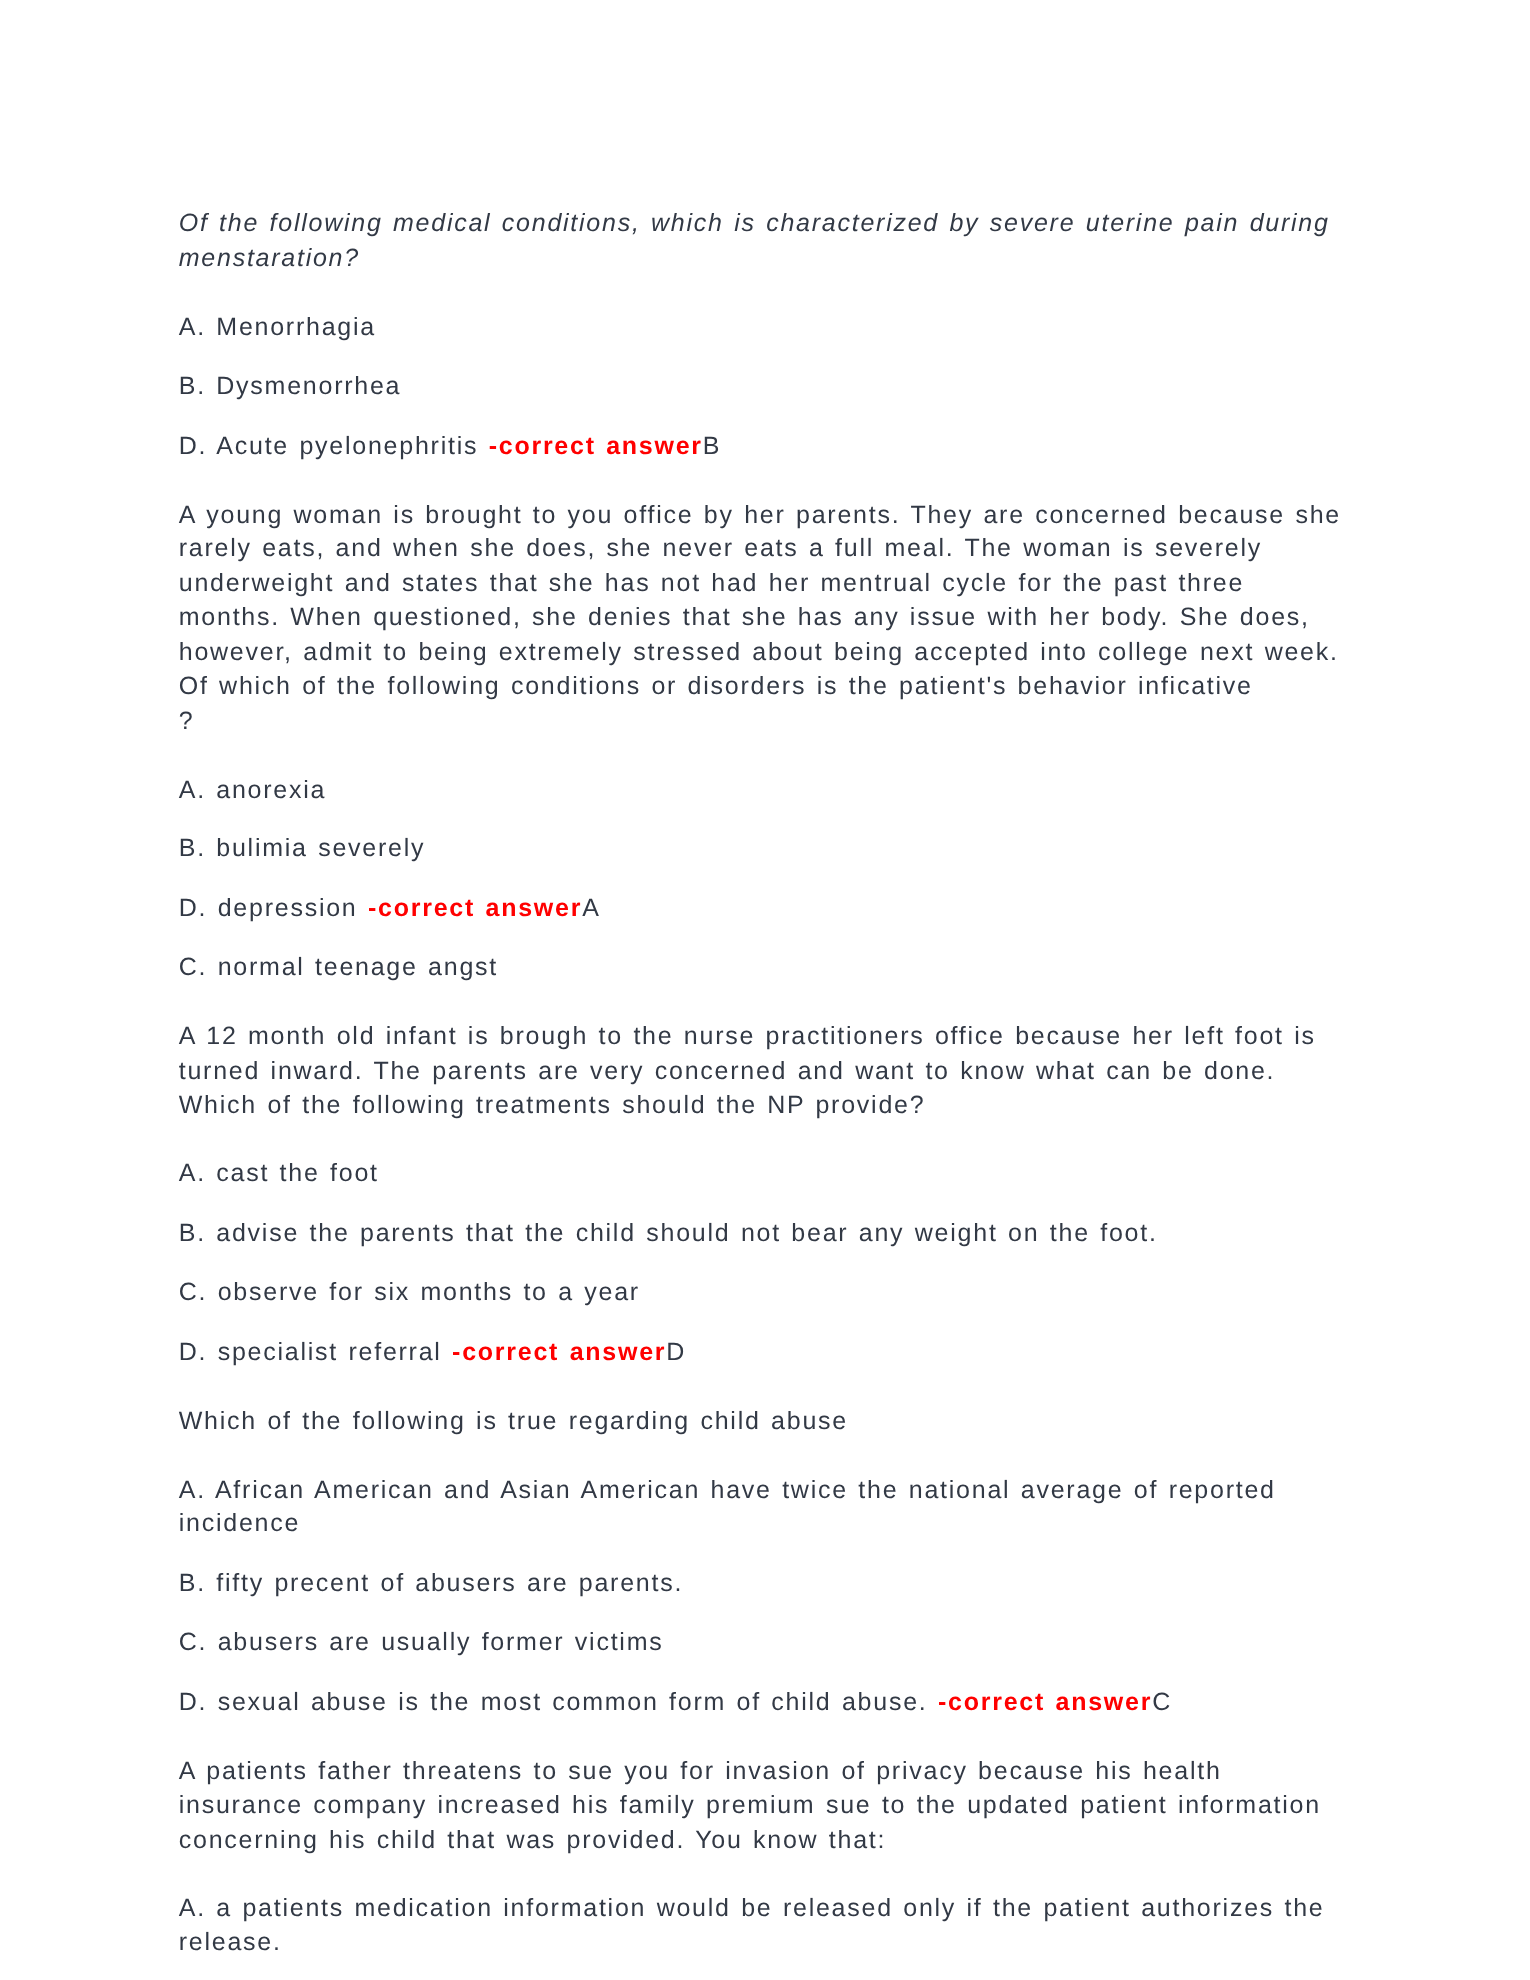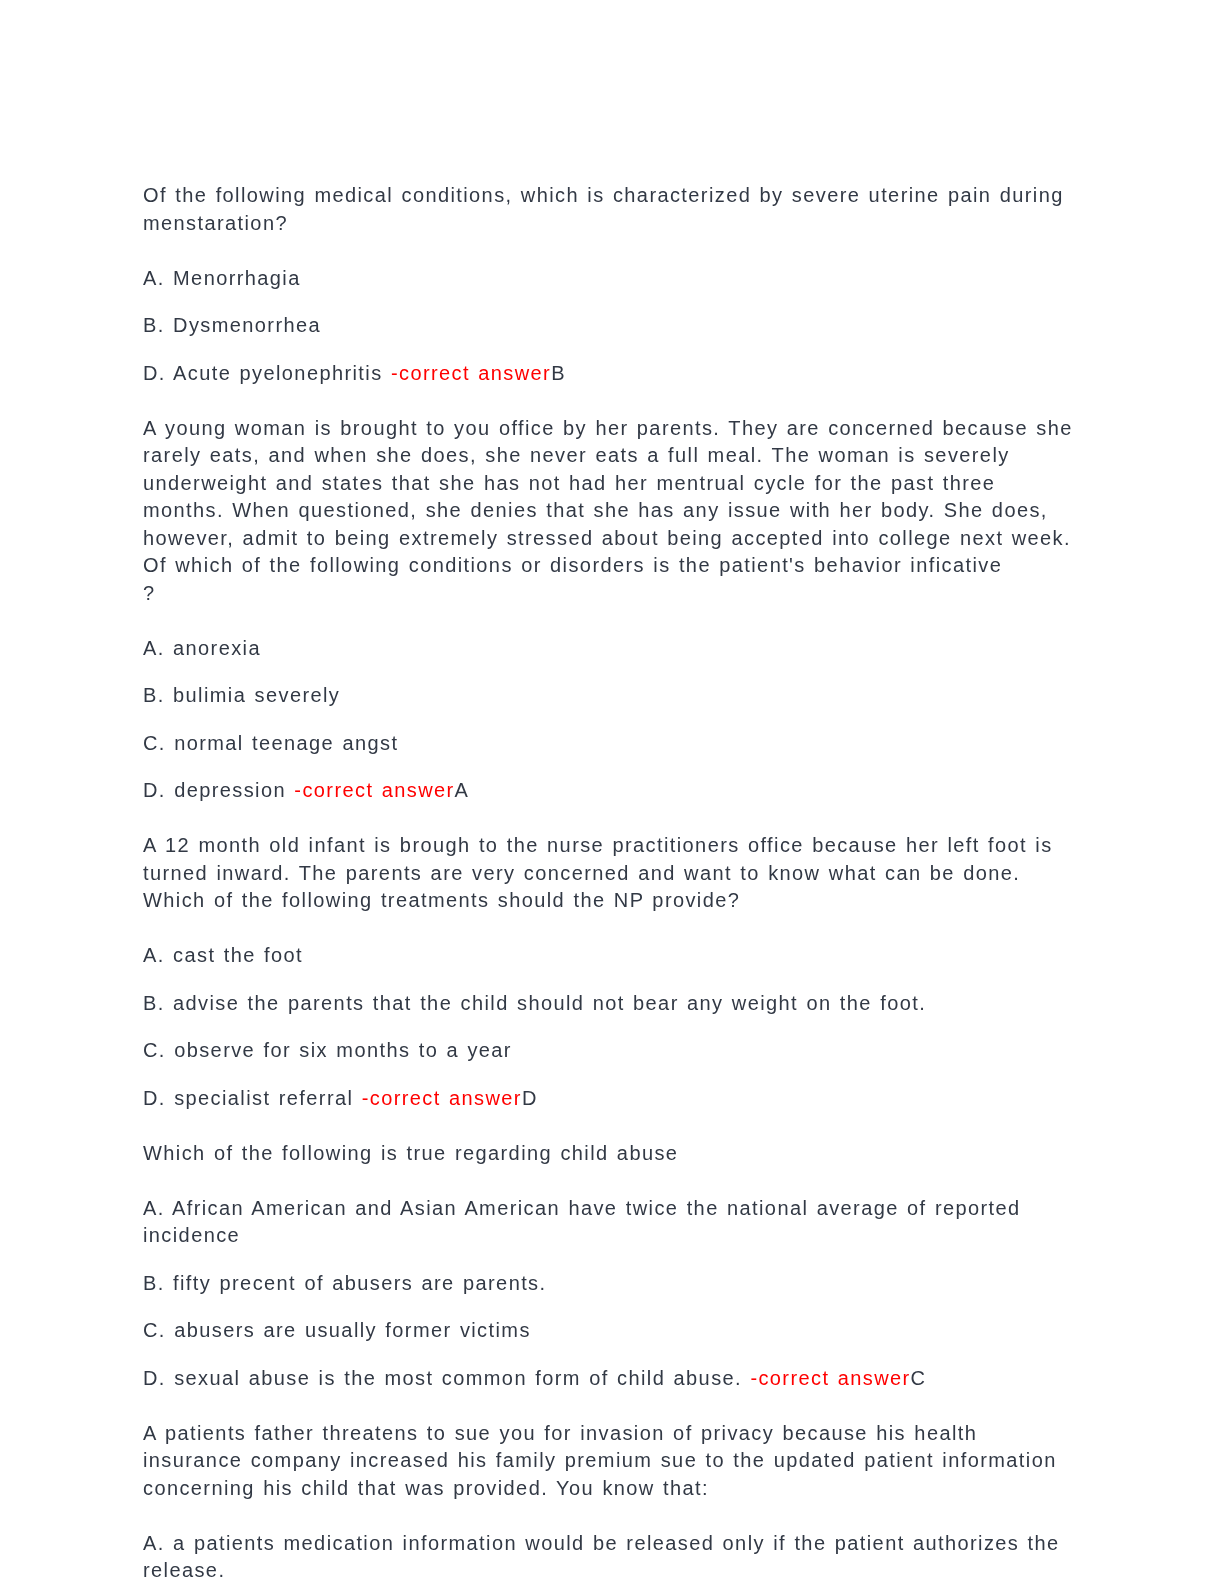--- a/index.html
+++ b/index.html
@@ -19,37 +19,37 @@
     line-height: 27.5px;
     letter-spacing: 1.4px;
     word-spacing: 1.4px;
     color: var(--text-color, #323945);
   }
   .questions { width: 940px; }
   .para {
     margin: 27.5px 0 0 0;
     white-space: pre-wrap;
   }
-  .para:first-child { margin-top: 16px; }
+  .para:first-child { margin-top: 0; font-style: italic; }
   .option-line { display: block; margin-top: 20px; }
   .correct-marker {
     color: var(--accent-color, #ff0000);
-    font-weight: 400;
+    font-weight: 700;
   }
 </style>
 </head>
 <body>
 
 <div class="page" style="--page-bg: #ffffff; --text-color: #323945; --accent-color: #ff0000;">
   <div class="questions" id="questions-root">
       <p class="para">Of the following medical conditions, which is characterized by severe uterine pain during menstaration?</p>
       <p class="para"><span class="option-line"><span>A. Menorrhagia</span></span><span class="option-line"><span>B. Dysmenorrhea</span></span><span class="option-line"><span>D. Acute pyelonephritis</span> <span class="correct-marker">-correct answer</span><span>B</span></span></p>
       <p class="para">A young woman is brought to you office by her parents. They are concerned because she rarely eats, and when she does, she never eats a full meal. The woman is severely underweight and states that she has not had her mentrual cycle for the past three months. When questioned, she denies that she has any issue with her body. She does, however, admit to being extremely stressed about being accepted into college next week. Of which of the following conditions or disorders is the patient's behavior inficative
 ?</p>
-      <p class="para"><span class="option-line"><span>A. anorexia</span></span><span class="option-line"><span>B. bulimia severely</span></span><span class="option-line"><span>C. normal teenage angst</span></span><span class="option-line"><span>D. depression</span> <span class="correct-marker">-correct answer</span><span>A</span></span></p>
+      <p class="para"><span class="option-line"><span>A. anorexia</span></span><span class="option-line"><span>B. bulimia severely</span></span><span class="option-line"><span>D. depression</span> <span class="correct-marker">-correct answer</span><span>A</span></span><span class="option-line"><span>C. normal teenage angst</span></span></p>
       <p class="para">A 12 month old infant is brough to the nurse practitioners office because her left foot is turned inward. The parents are very concerned and want to know what can be done. Which of the following treatments should the NP provide?</p>
       <p class="para"><span class="option-line"><span>A. cast the foot</span></span><span class="option-line"><span>B. advise the parents that the child should not bear any weight on the foot.</span></span><span class="option-line"><span>C. observe for six months to a year</span></span><span class="option-line"><span>D. specialist referral</span> <span class="correct-marker">-correct answer</span><span>D</span></span></p>
       <p class="para">Which of the following is true regarding child abuse</p>
       <p class="para"><span class="option-line"><span>A. African American and Asian American have twice the national average of reported incidence</span></span><span class="option-line"><span>B. fifty precent of abusers are parents.</span></span><span class="option-line"><span>C. abusers are usually former victims</span></span><span class="option-line"><span>D. sexual abuse is the most common form of child abuse.</span> <span class="correct-marker">-correct answer</span><span>C</span></span></p>
       <p class="para">A patients father threatens to sue you for invasion of privacy because his health insurance company increased his family premium sue to the updated patient information concerning his child that was provided. You know that:</p>
       <p class="para"><span class="option-line"><span>A. a patients medication information would be released only if the patient authorizes the release.</span></span></p>
     </div>
 </div>
 
 </body></html>

